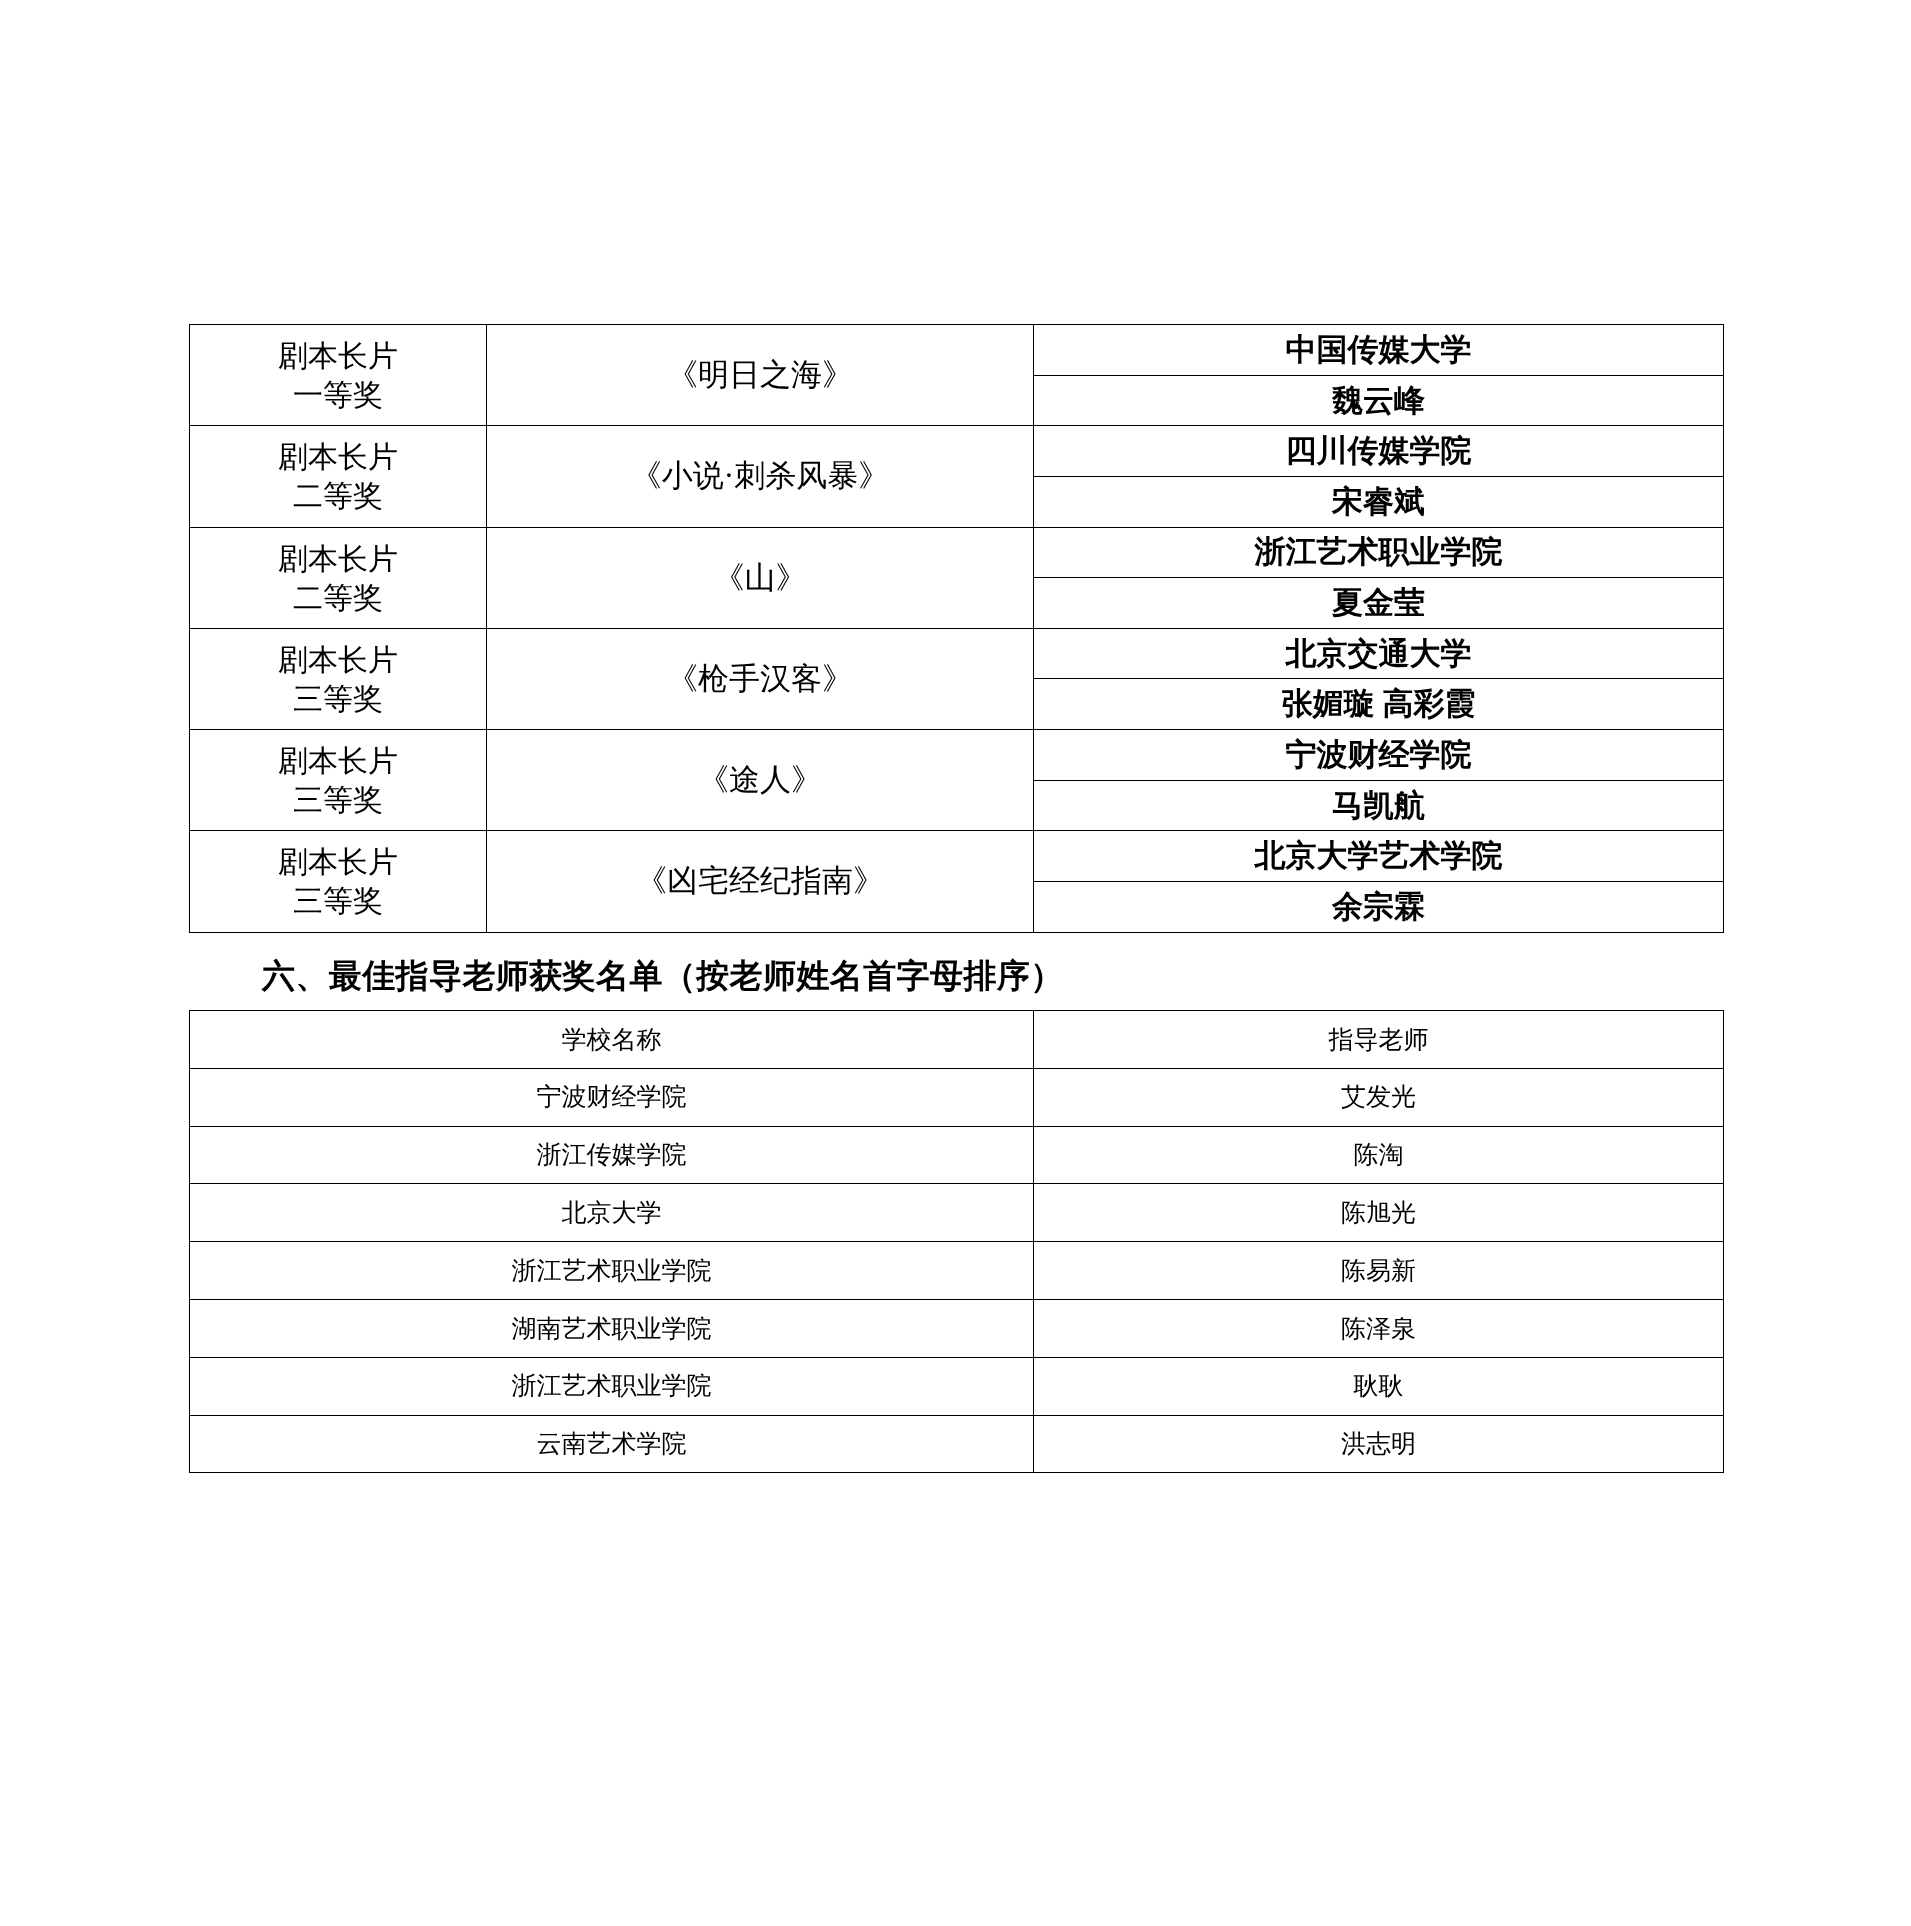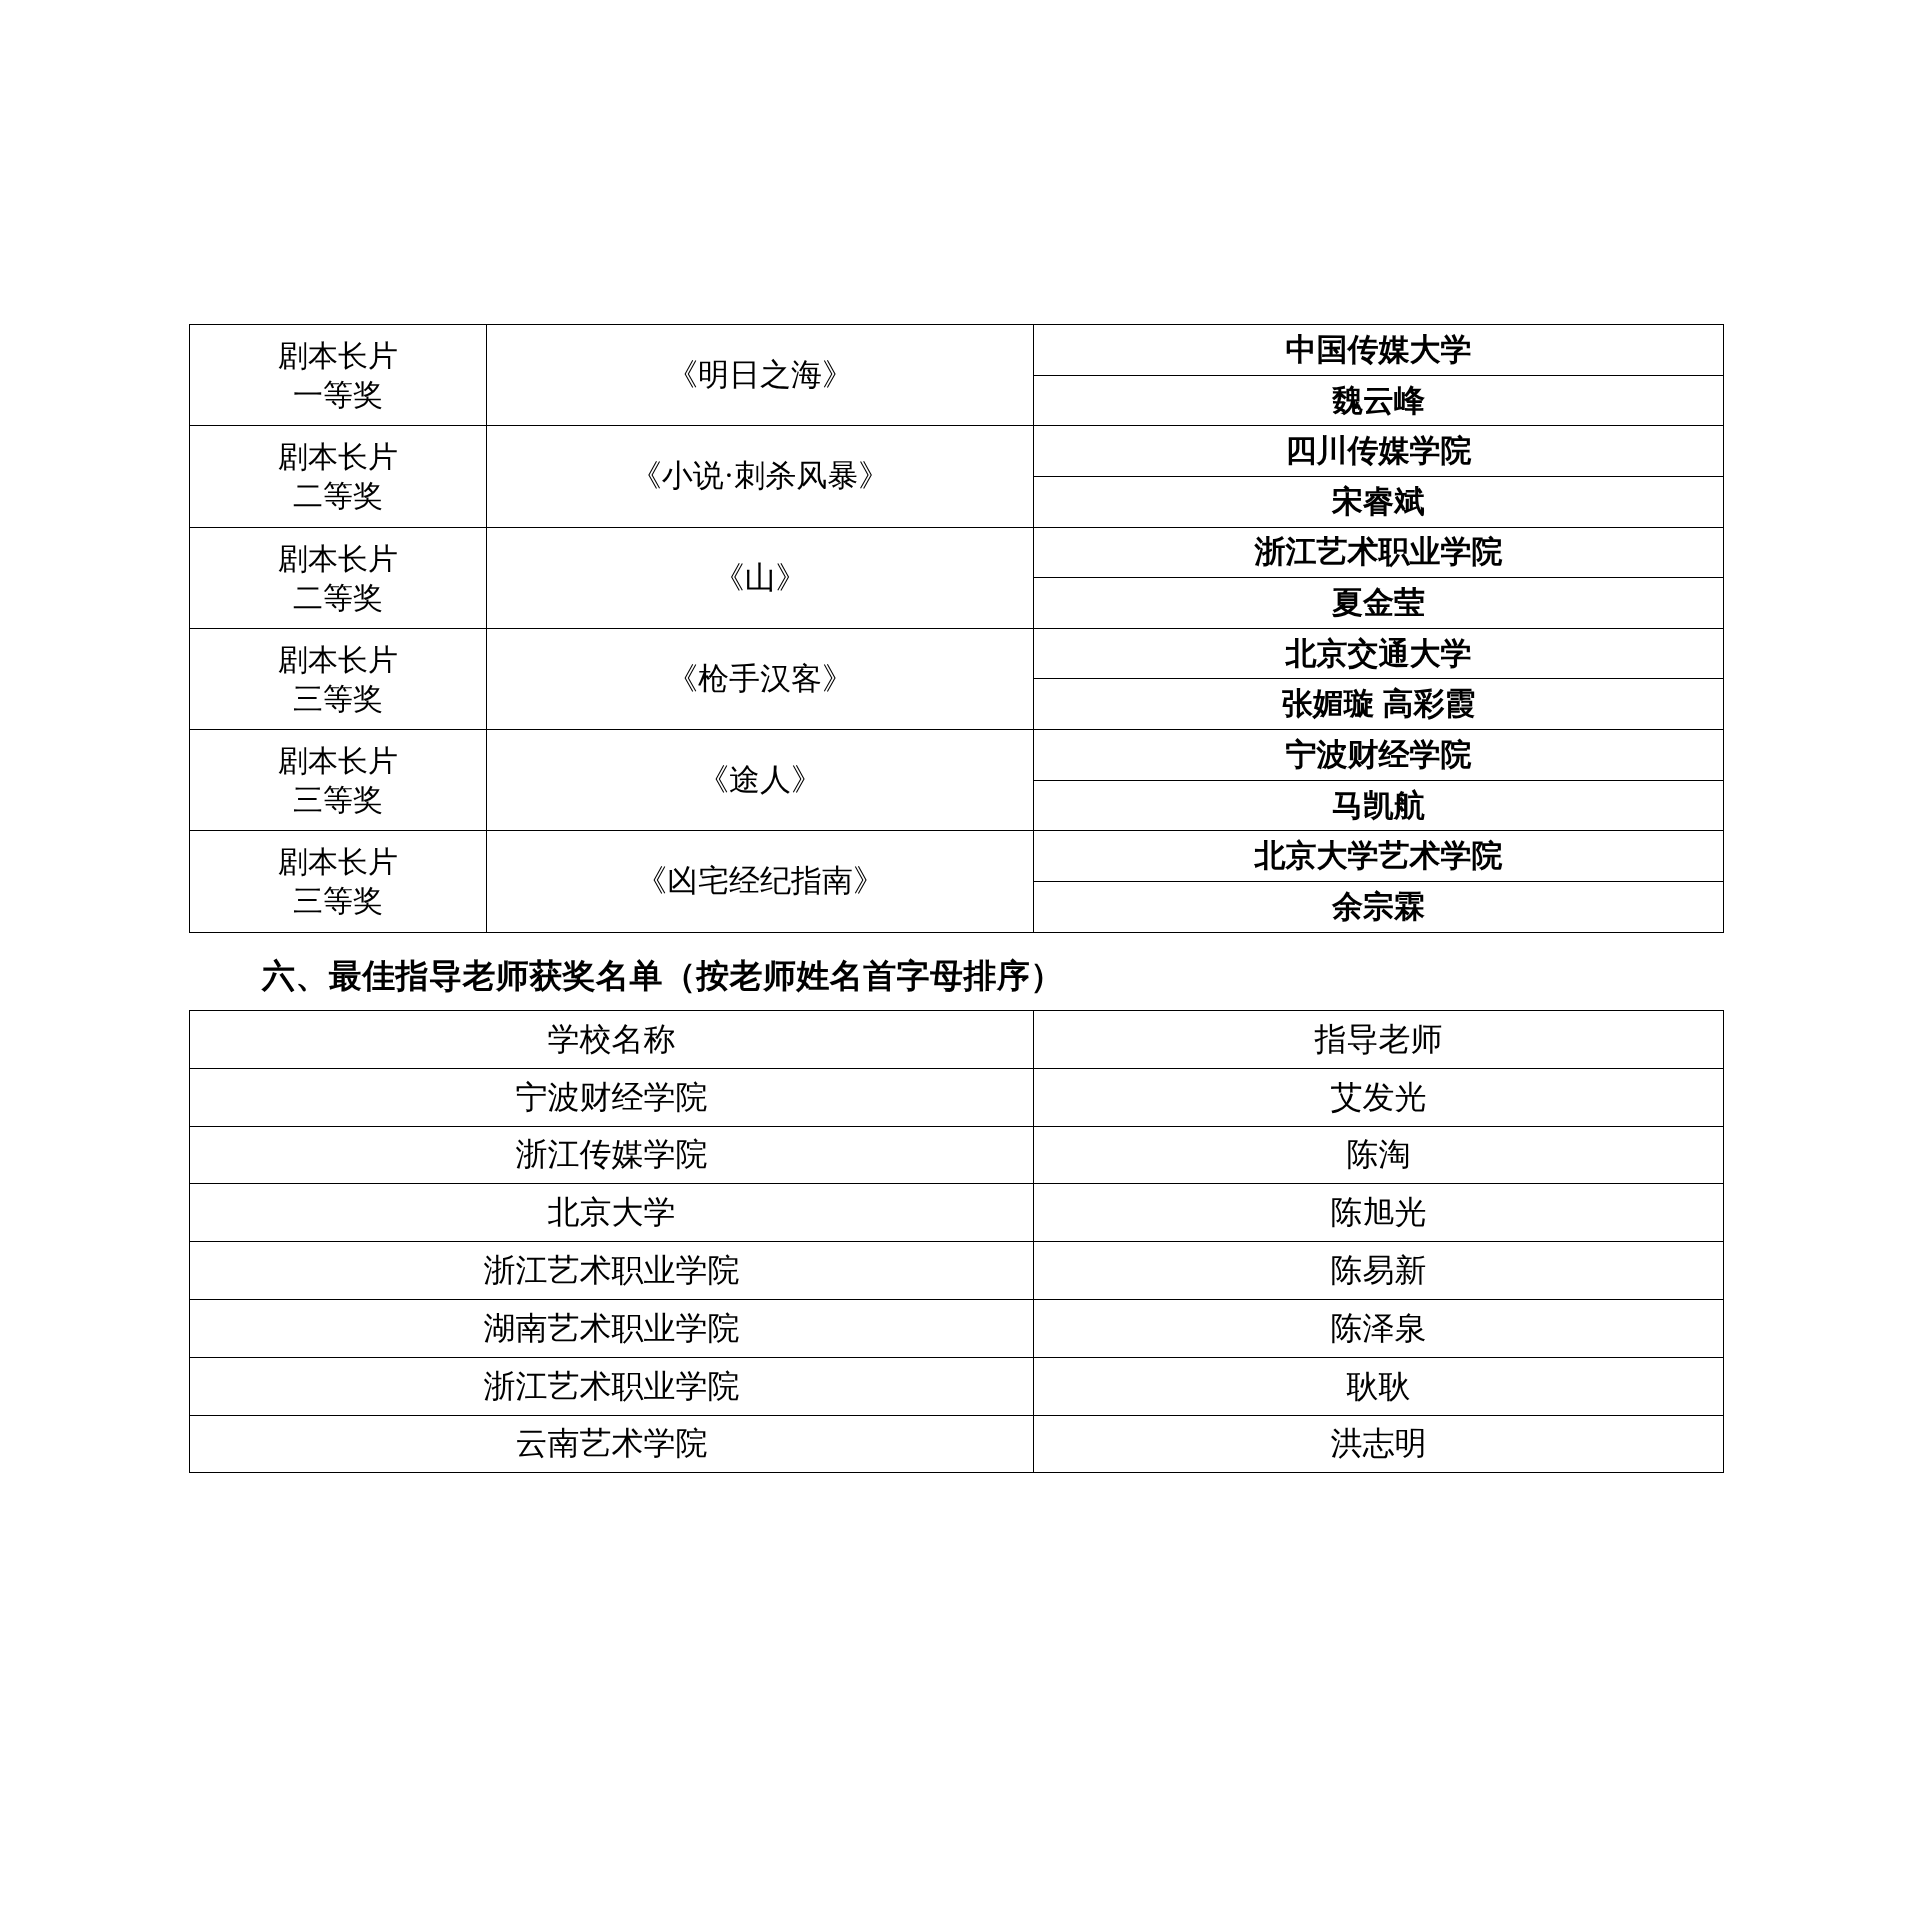--- a/index.html
+++ b/index.html
@@ -30,21 +30,21 @@
   table.doc-table {
     border-collapse: collapse;
     width: 100%;
     table-layout: fixed;
   }
   table.doc-table td, table.doc-table th {
     border: 1.5px solid #000000;
     text-align: center;
     vertical-align: middle;
     font-weight: normal;
-    font-size: 32px;
+    font-size: 25px;
     line-height: 1.35;
     padding: 3.9px 3.1px;
   }
 
   
   .t1 col.c1 { width: 297px; }
   .t1 col.c2 { width: 547px; }
   .t1 col.c3 { width: 690px; }
 
   .t1 td.award {

